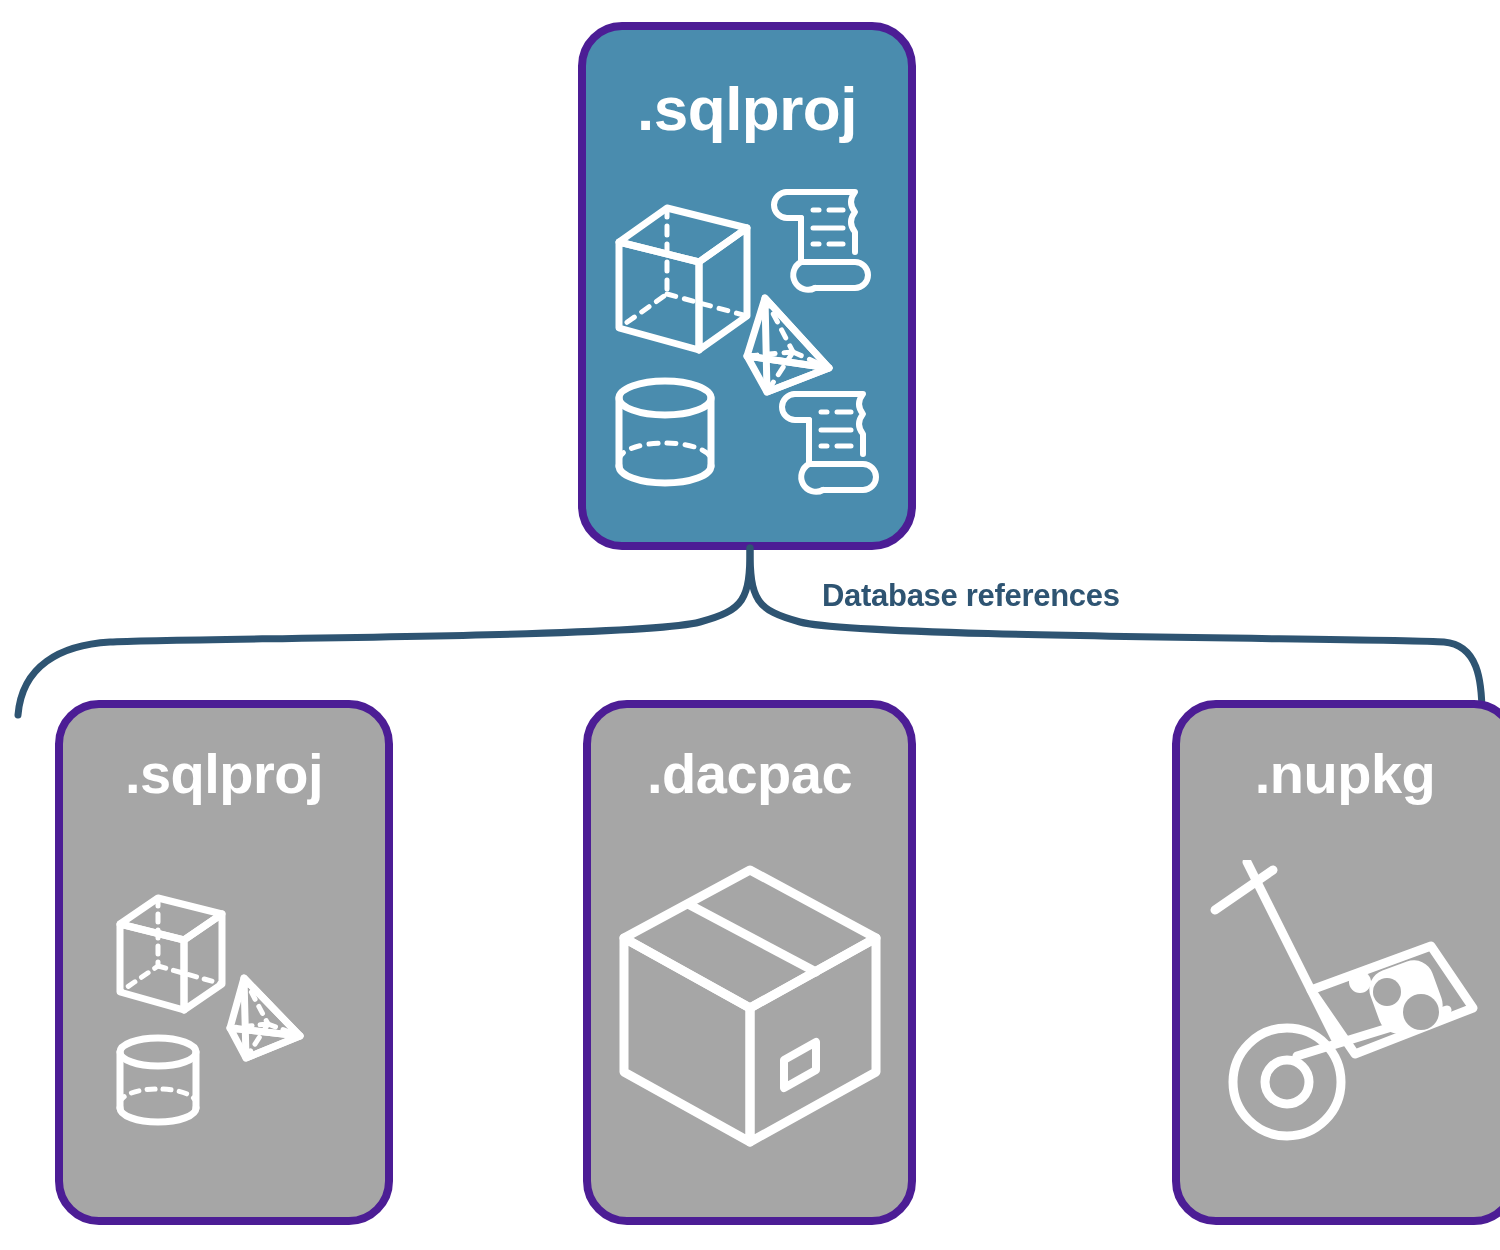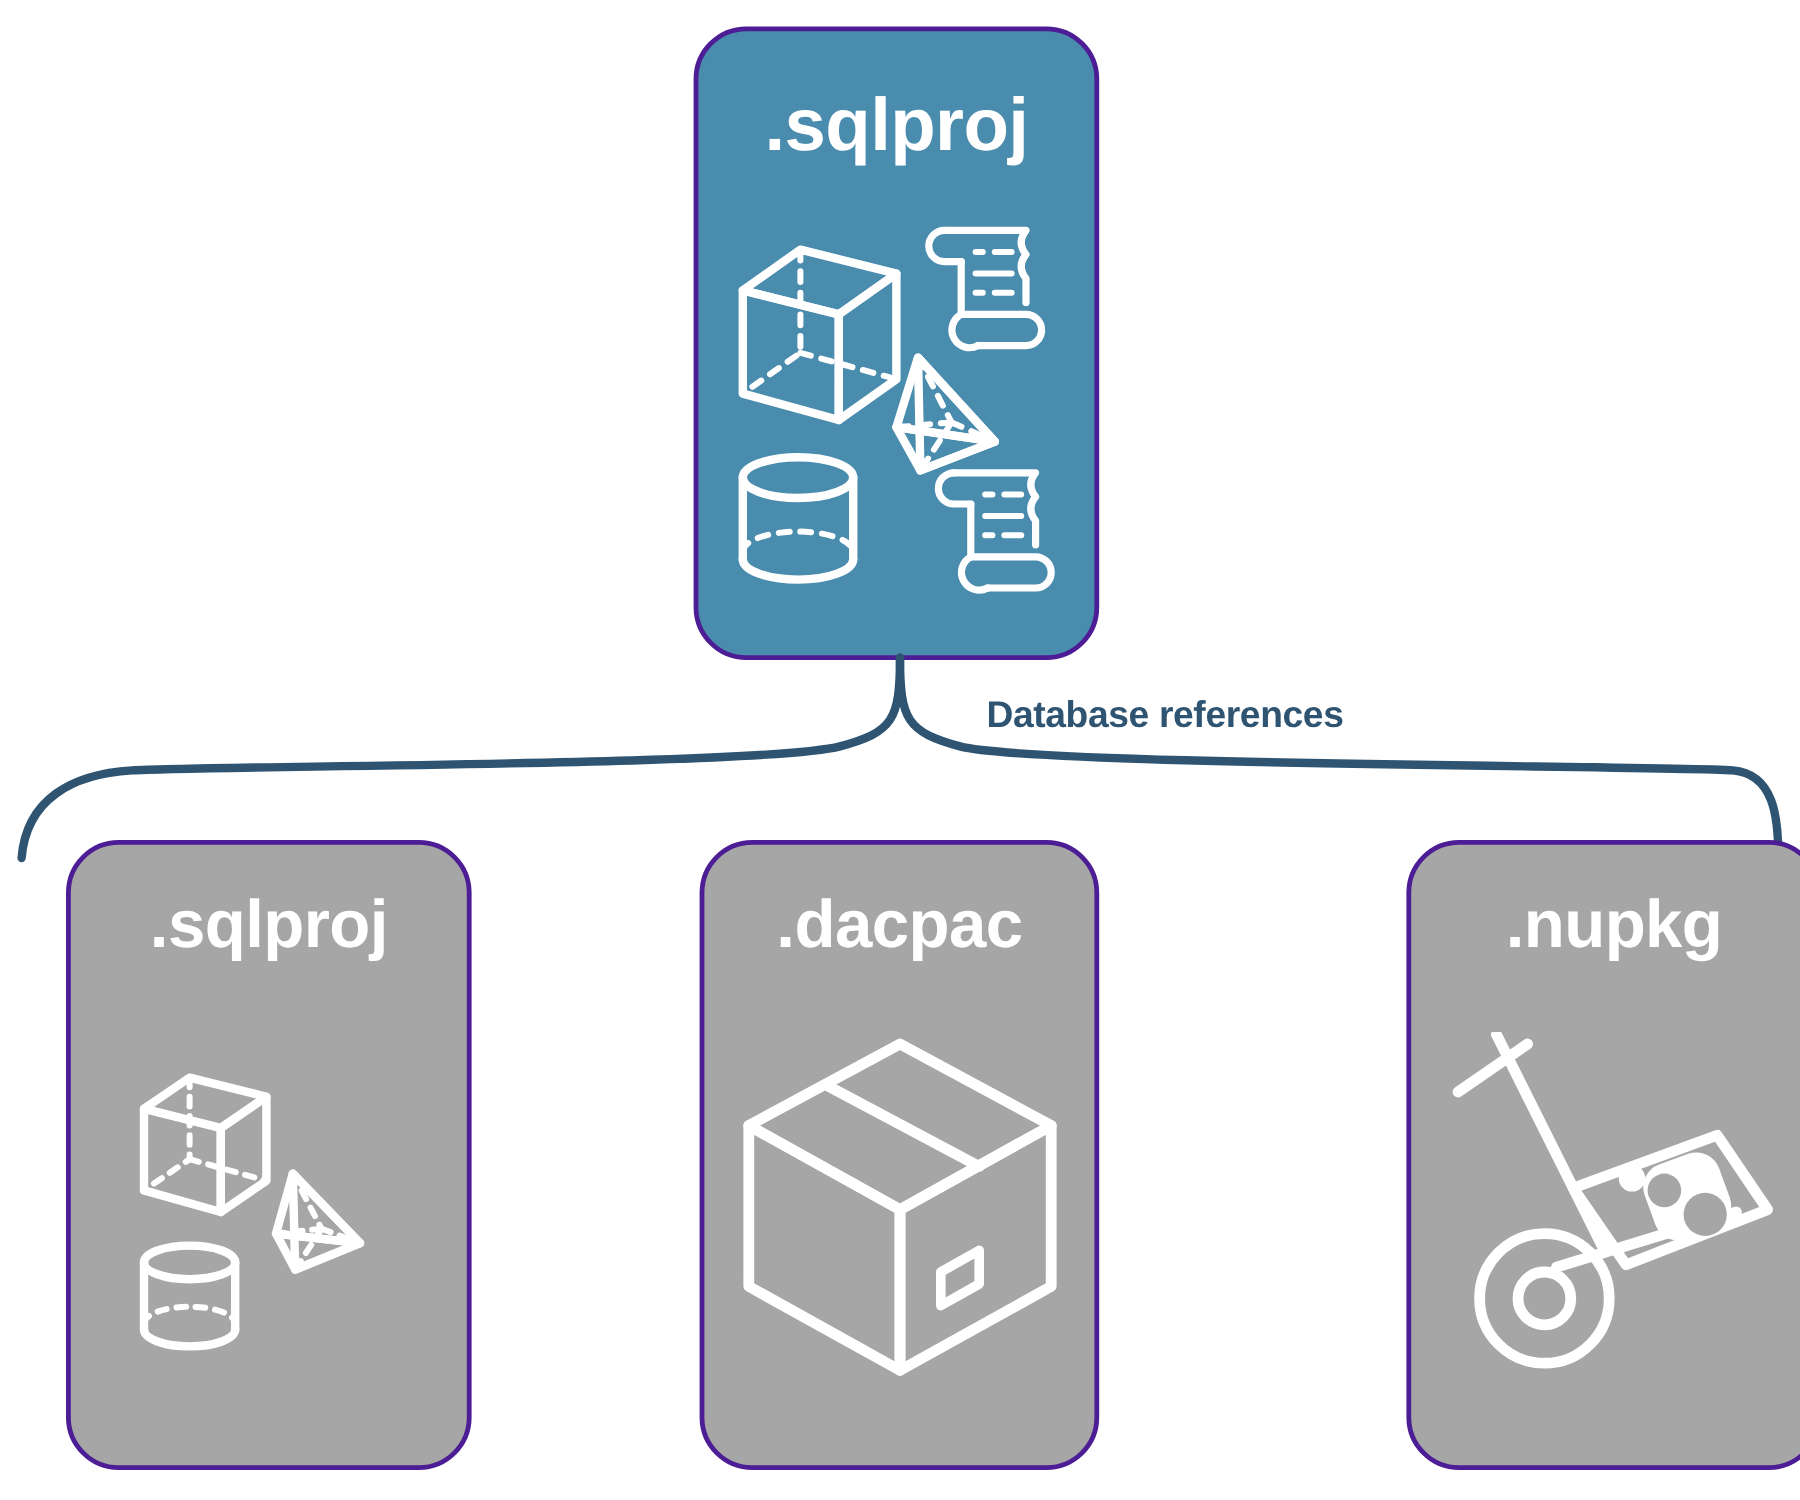--- a/index.html
+++ b/index.html
@@ -17,21 +17,21 @@
     height: 1250px;
     background: #ffffff;
     overflow: hidden;
   }
 
   
   .card {
     position: absolute;
     box-sizing: border-box;
     border-radius: 44px;
-    border: 4px solid #4c1d95;
+    border: 8px solid #4c1d95;
     display: flex;
     flex-direction: column;
     align-items: center;
     overflow: hidden;
   }
   .card.teal   { background: #4A8CAE; }
   .card.gray   { background: #A6A6A6; }
 
   .card-title {
     color: #ffffff;

